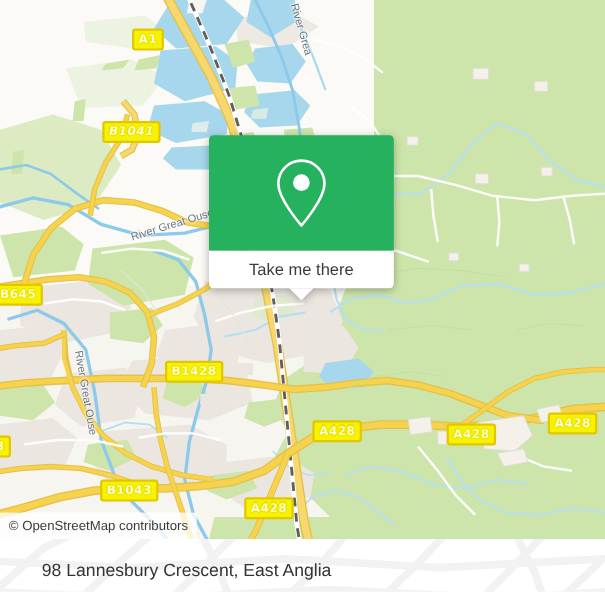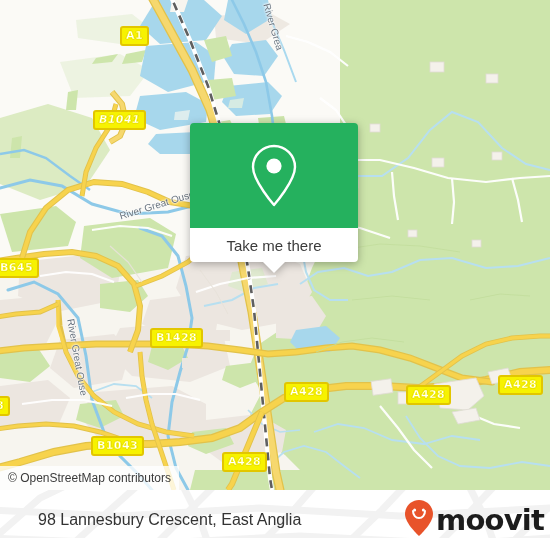--- a/index.html
+++ b/index.html
@@ -418,27 +418,16 @@
         <path d="M420,72 L468,24 L500,-10"></path>
         <path d="M500,64 L546,20"></path>
         <path d="M-10,20 L120,26 L260,18 L400,26 L550,18"></path>
         <path d="M-10,48 L140,54 L300,46 L460,54 L550,48"></path>
         <path d="M180,-10 L200,30 L214,70"></path>
         <path d="M466,-10 L486,30 L500,70"></path>
       </g>
     </svg>
     <div id="footer-inner">
       <div id="footer-address">98 Lannesbury Crescent, East Anglia</div>
-      <div id="brand">
-        <span>
-          <svg width="30" height="38" viewBox="0 0 30 38" xmlns="http://www.w3.org/2000/svg">
-            <path d="M15 1 C7.3 1 1 7.3 1 15 C1 24.5 15 37 15 37 C15 37 29 24.5 29 15 C29 7.3 22.7 1 15 1 Z" fill="#e8532a"></path>
-            <path d="M9 12 C9 16.2 11.7 19 15 19 C18.3 19 21 16.2 21 12" fill="none" stroke="#ffffff" stroke-width="2" stroke-linecap="round"></path>
-            <circle cx="10.6" cy="11" r="1.5" fill="#ffffff"></circle>
-            <circle cx="19.4" cy="11" r="1.5" fill="#ffffff"></circle>
-          </svg>
-        </span>
-        <span id="brand-wordmark">moovit</span>
-      </div>
     </div>
   </div>
 
 </div>
 
 </body></html>

